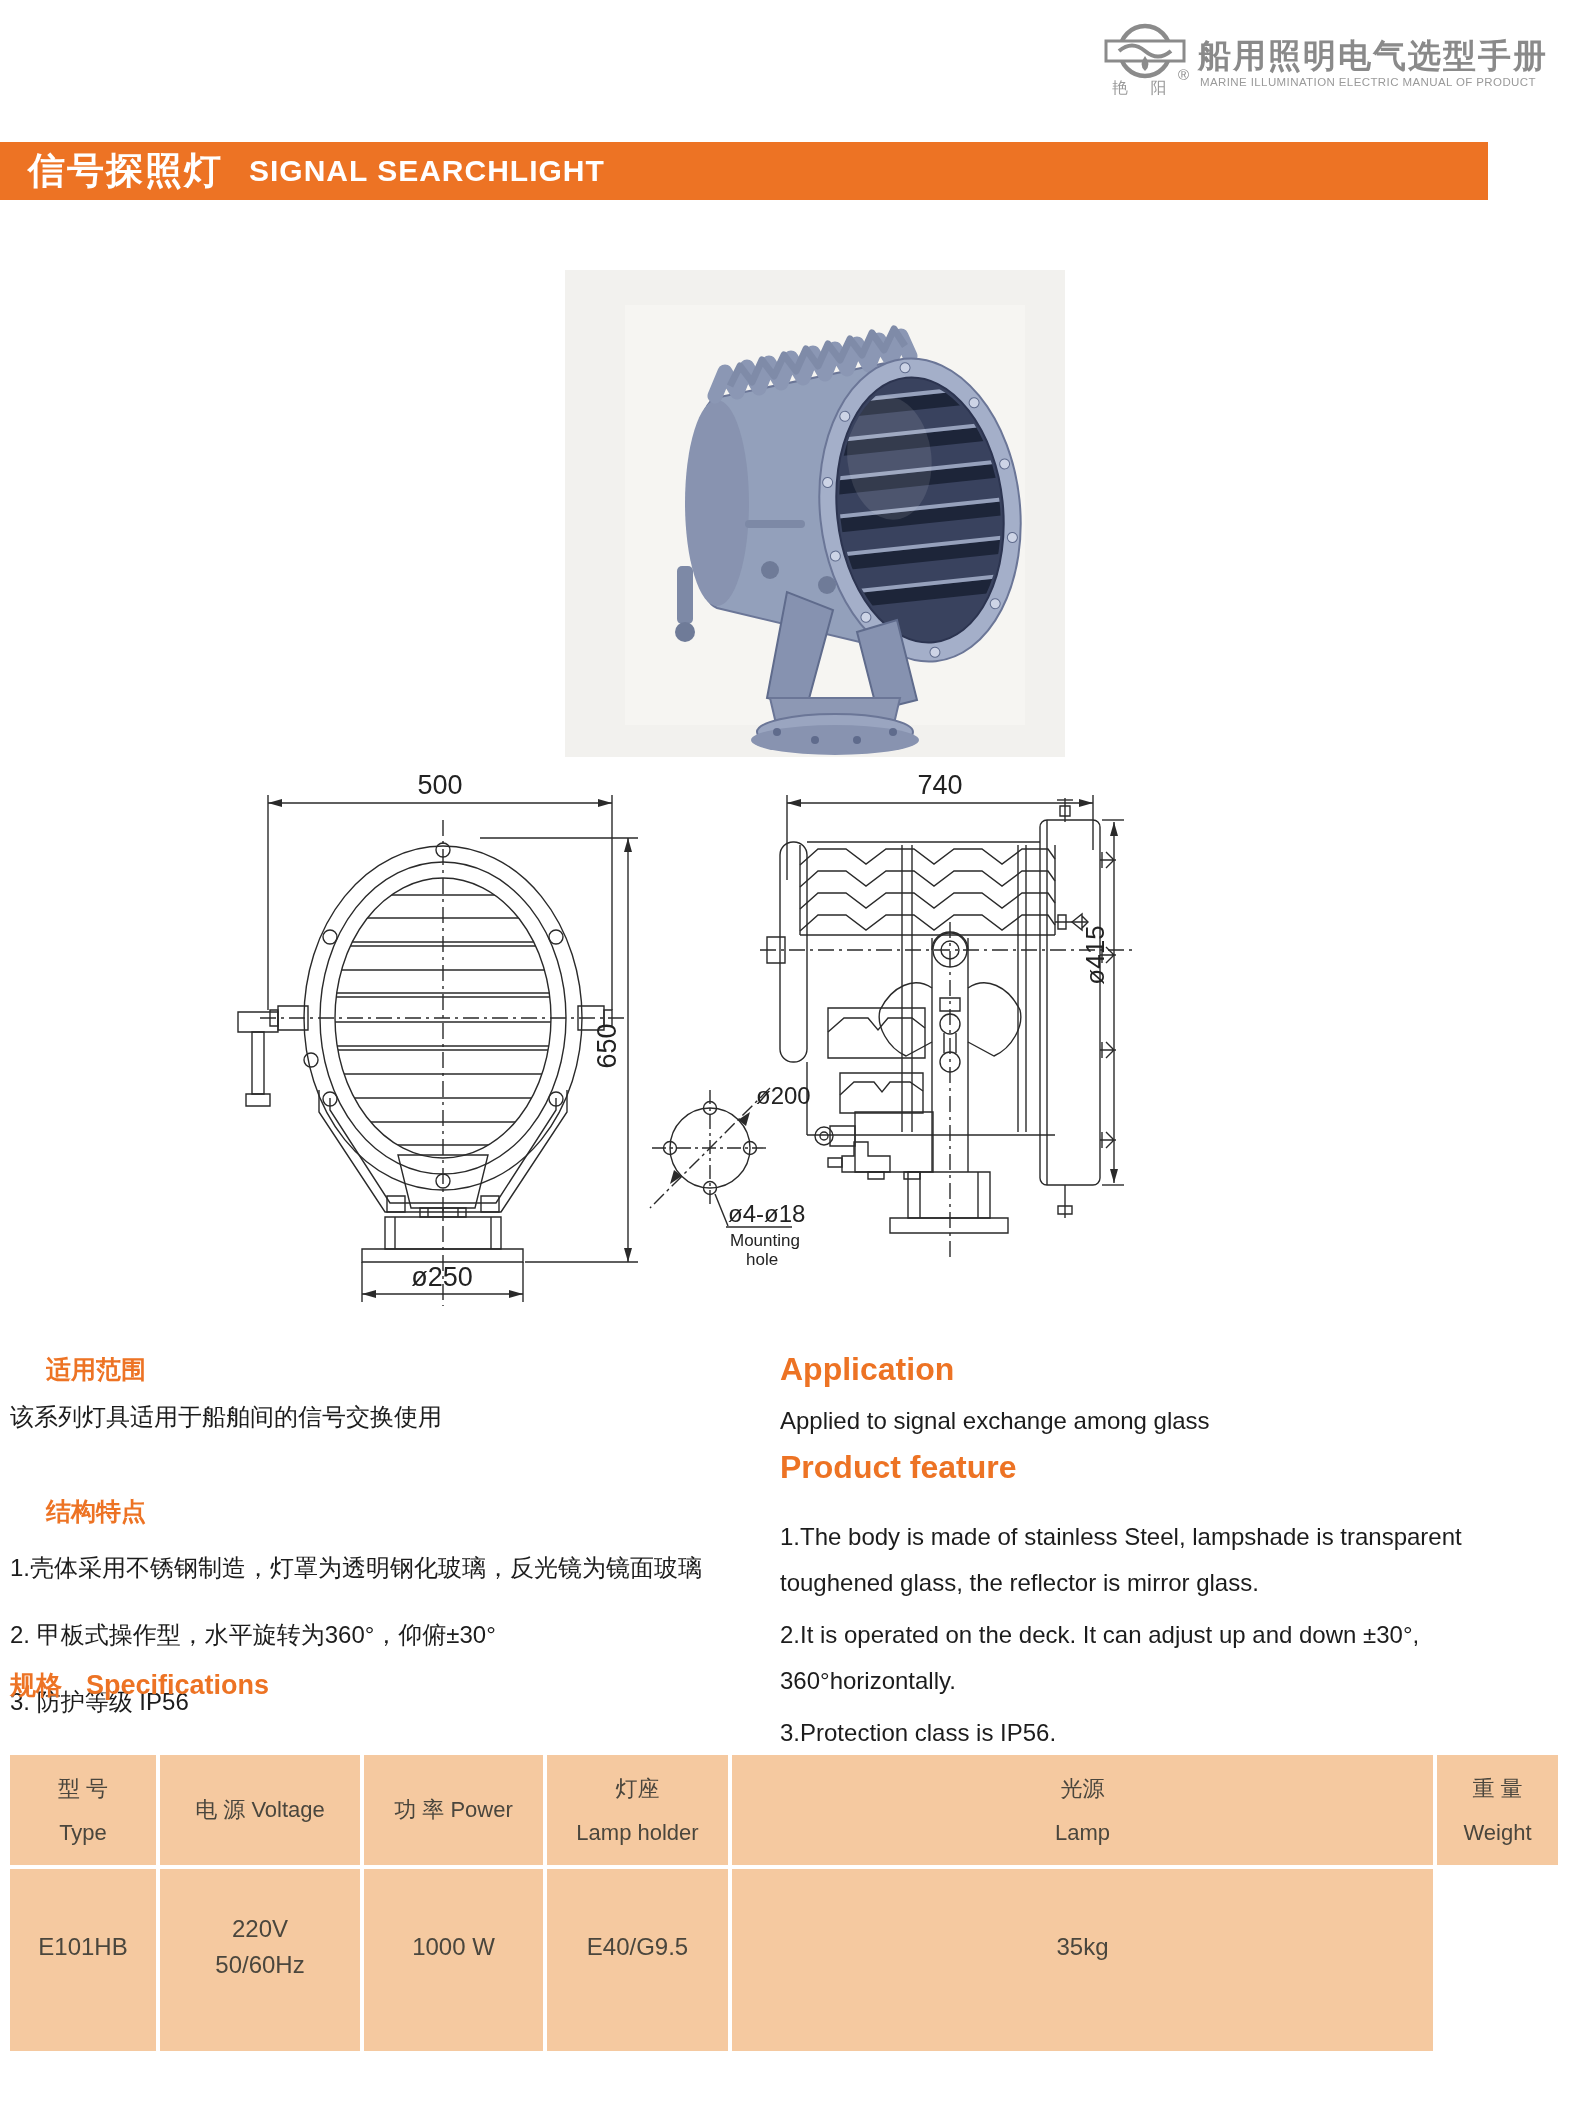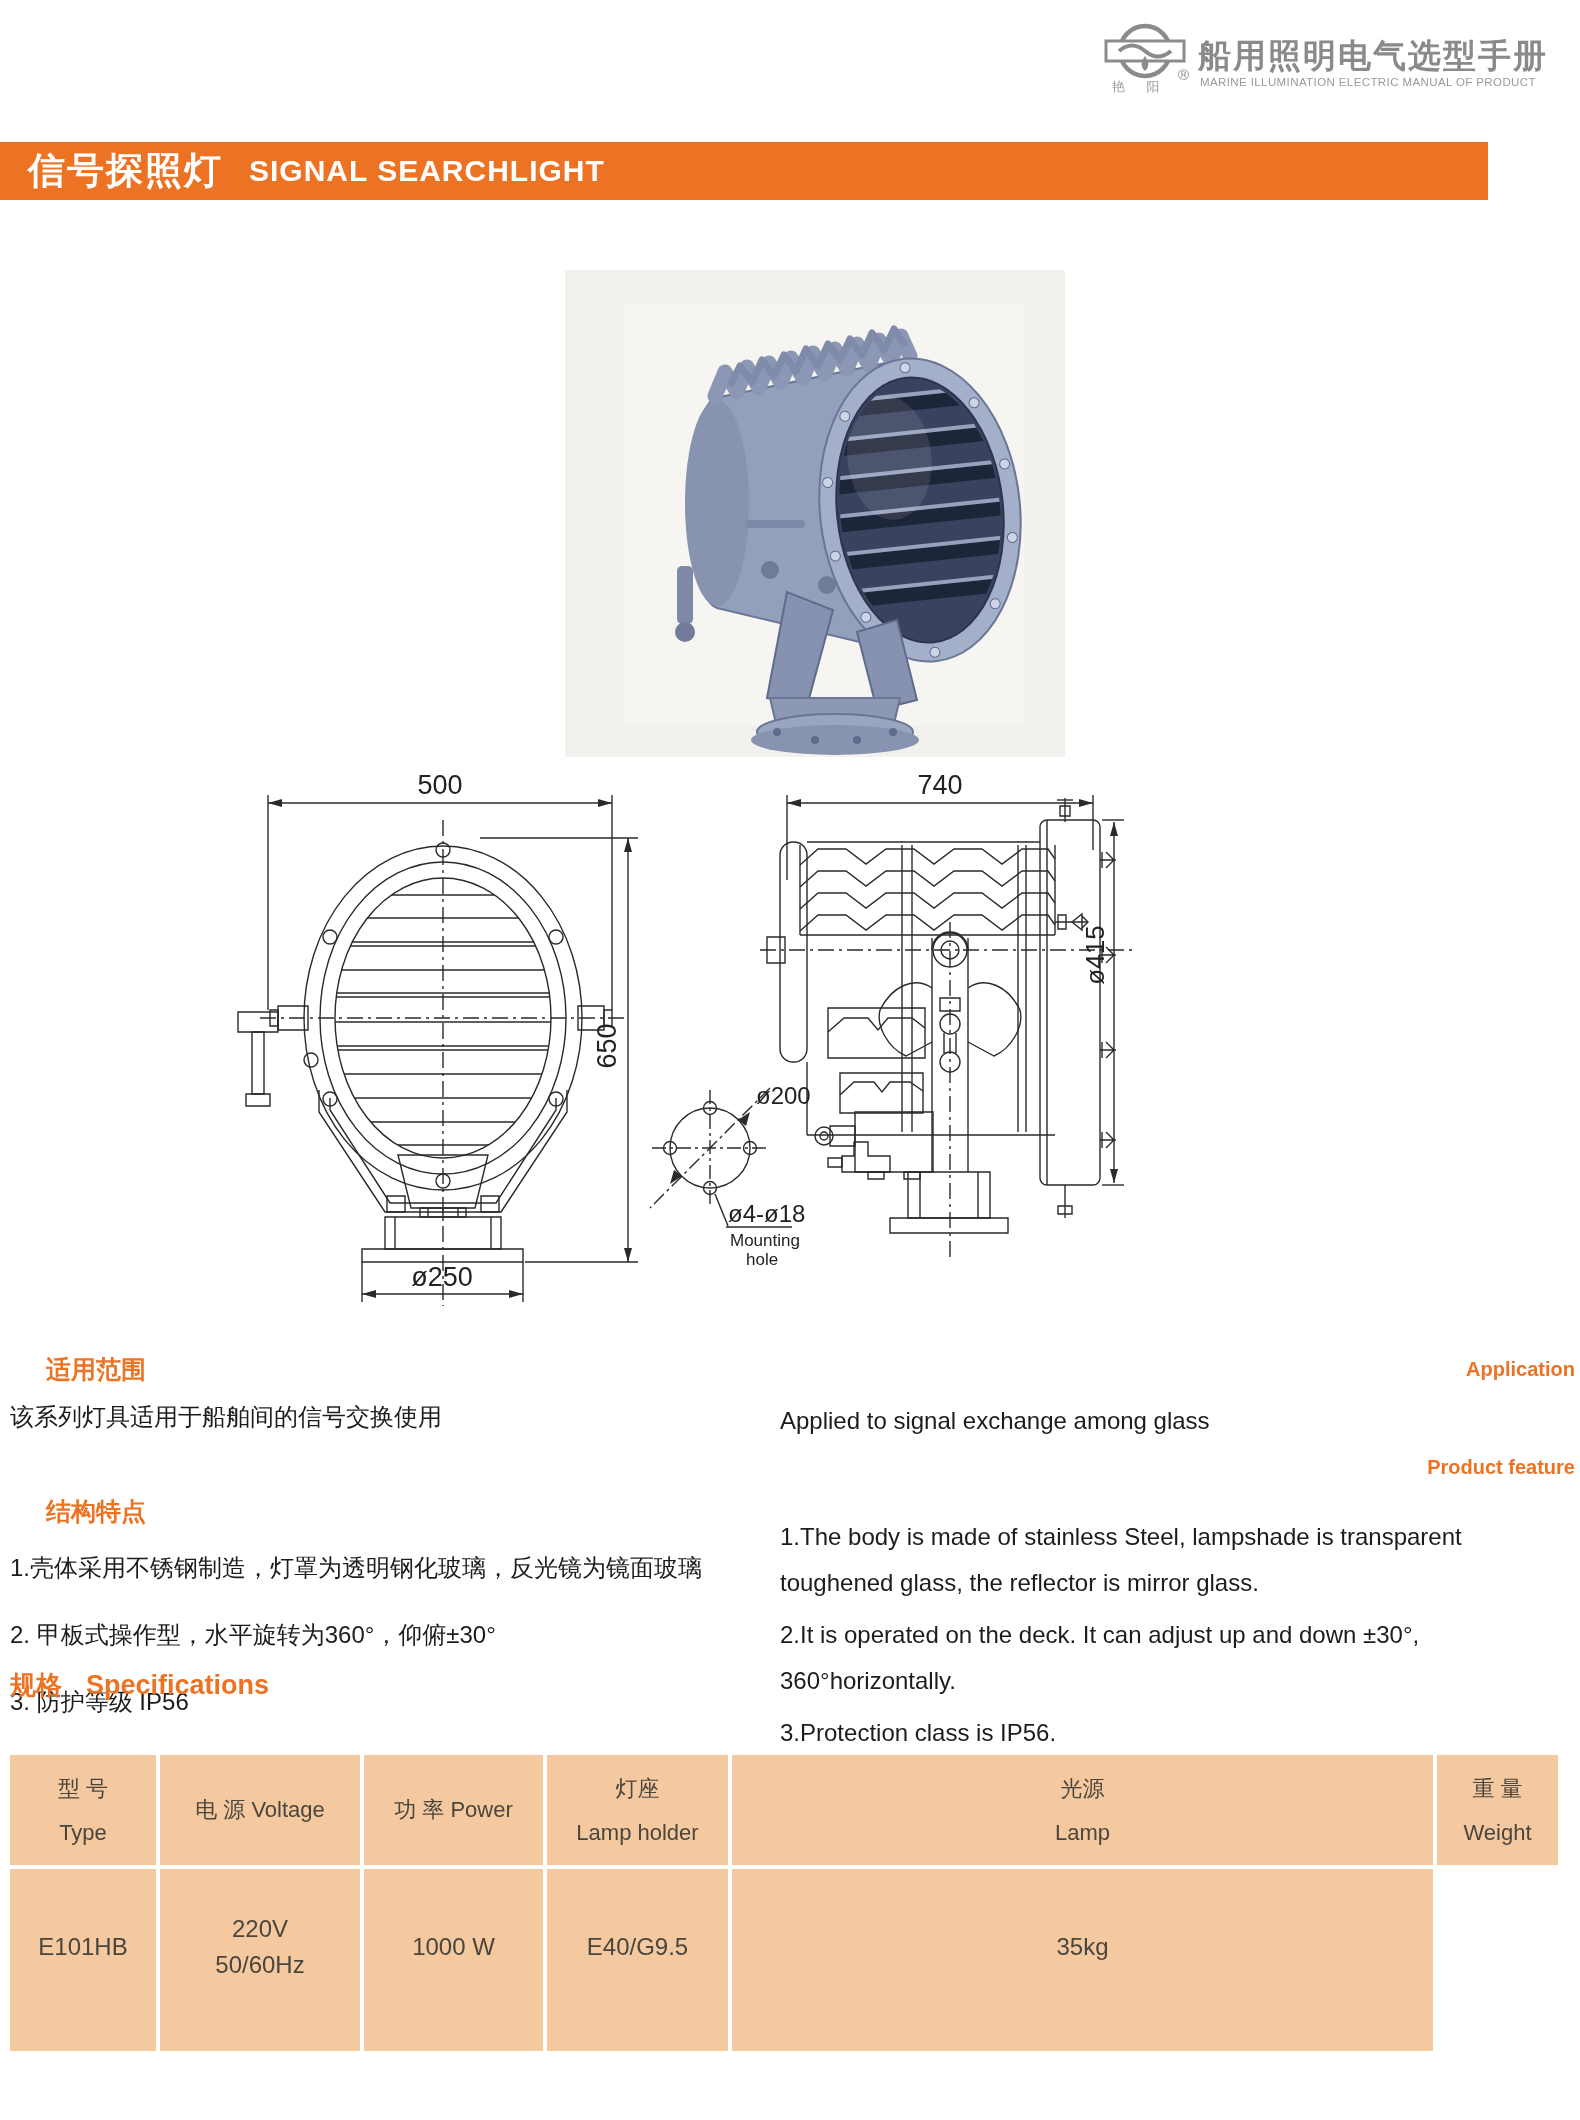--- a/index.html
+++ b/index.html
@@ -3,37 +3,37 @@
 <meta charset="utf-8">
 <style>
   html,body{margin:0;padding:0;background:#ffffff;}
   #page{position:relative;width:1580px;height:2120px;background:#ffffff;
         font-family:"Liberation Sans",sans-serif;overflow:hidden;}
   .abs{position:absolute;}
 
   
   #brand-title{left:1198px;top:34px;font-size:33px;font-weight:bold;color:#8a8a8a;letter-spacing:2px;}
   #brand-sub{left:1200px;top:76px;font-size:11.5px;color:#9a9a9a;letter-spacing:.4px;}
-  #brand-cn{left:1112px;top:78px;font-size:13px;color:#9a9a9a;letter-spacing:9px;}
+  #brand-cn{left:1112px;top:78px;font-size:16px;color:#9a9a9a;letter-spacing:9px;}
 
   
   #banner{left:0;top:142px;width:1488px;height:58px;background:#ED7324;display:flex;align-items:center;}
   #banner .cn{font-size:37px;font-weight:bold;color:#ffffff;margin-left:28px;letter-spacing:2px;}
   #banner .en{font-size:30px;font-weight:bold;color:#ffffff;margin-left:26px;letter-spacing:1px;}
 
   
   #photo{left:565px;top:270px;}
 
   
   svg text{font-family:"Liberation Sans","DejaVu Sans",sans-serif;fill:#222;}
   .dwg line,.dwg path,.dwg rect,.dwg ellipse,.dwg circle,.dwg polyline{vector-effect:non-scaling-stroke;}
 
   
   .sec-h-cn{font-size:25px;font-weight:bold;color:#ED7324;line-height:34px;margin-left:36px;}
-  .sec-h-en{font-size:20px;font-weight:bold;color:#ED7324;line-height:34px;text-align:right;}
+  .sec-h-en{font-size:32px;font-weight:bold;color:#ED7324;line-height:34px;}
   .sec-body{font-size:24px;color:#1c1c1c;line-height:34px;}
   #sec-left{left:10px;top:1340px;width:762px;}
   #sec-right{left:780px;top:1340px;width:795px;}
   #sec-left .sec-h-cn{margin-top:12px;}
   #sec-left .sec-body{margin-top:14px;}
   #sec-left .h2{margin-top:60px;}
   .cn-items{margin-top:16px;}
   .cn-items .item{font-size:24px;color:#1c1c1c;line-height:47px;margin-bottom:20px;}
   #sec-right .sec-h-en{margin-top:12px;}
   #sec-right .sec-body{margin-top:18px;}

